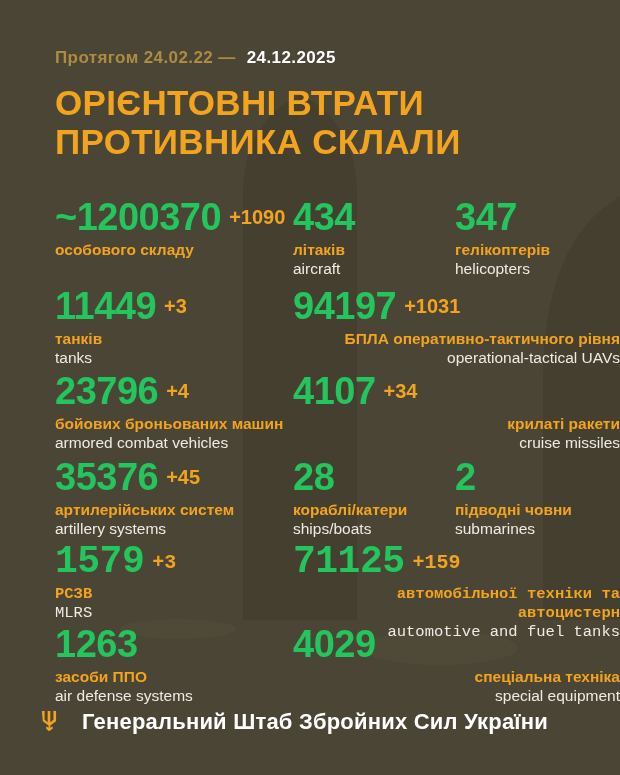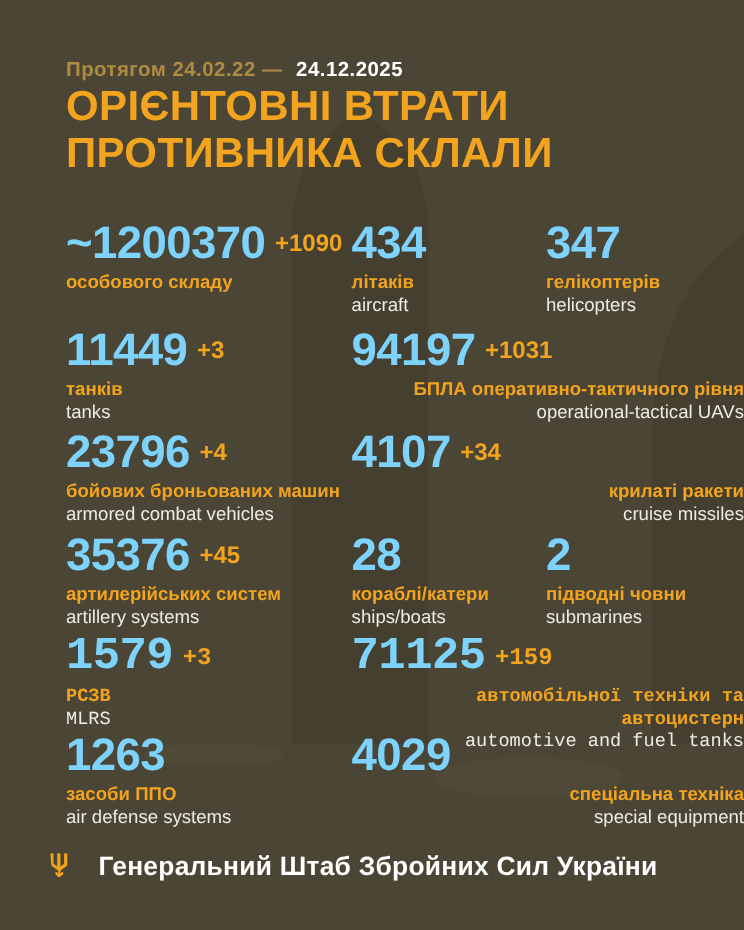--- a/index.html
+++ b/index.html
@@ -8,39 +8,40 @@
     background:#4B4535;
     font-family:"Liberation Sans", sans-serif;
     position:relative;overflow:hidden;
   }
   .watermark{position:absolute;inset:0;pointer-events:none;}
   .content{position:absolute;inset:0;padding:47px 0 0 55px;box-sizing:border-box;}
   .period{font-size:17px;line-height:22px;letter-spacing:0.4px;}
   .period .gold{color:#AD8C42;font-weight:600;}
   .period .date{color:#FFFFFF;font-weight:700;margin-left:6px;}
   .title{
+    margin-top:14px;
     font-size:35px;line-height:39px;font-weight:800;
     color:#F2A41F;letter-spacing:0.3px;
   }
   .stats{margin-top:36px;}
   .row{display:flex;}
   .row-a{height:89px;}
   .row-b{height:85px;}
   .row-c{height:86px;}
   .row-d{height:85px;}
   .row-e{height:82px;font-family:Liberation Mono, monospace;}
   .row-f{height:87px;}
   .col1{width:238px;flex:0 0 238px;}
   .col2{width:162px;flex:0 0 162px;}
   .col3{flex:1;}
   .col2span{flex:1;text-align:right;}
   .num-line{display:flex;align-items:flex-start;}
   .num{
     font-size:38px;line-height:40px;font-weight:700;
-    color:#7dd3fc;letter-spacing:-0.5px;
+    color:#22c55e;letter-spacing:-0.5px;
   }
   .delta{
     font-size:20px;font-weight:700;color:#F2A41F;
     margin-left:8px;margin-top:9px;letter-spacing:0;
   }
   .luk{font-size:15.5px;line-height:19px;color:#F2A41F;font-weight:600;margin-top:3px;}
   .len{font-size:15.5px;line-height:19px;color:#EDEBE3;font-weight:400;}
   .footer{
     position:absolute;left:40px;top:709px;
     display:flex;align-items:center;gap:24px;

